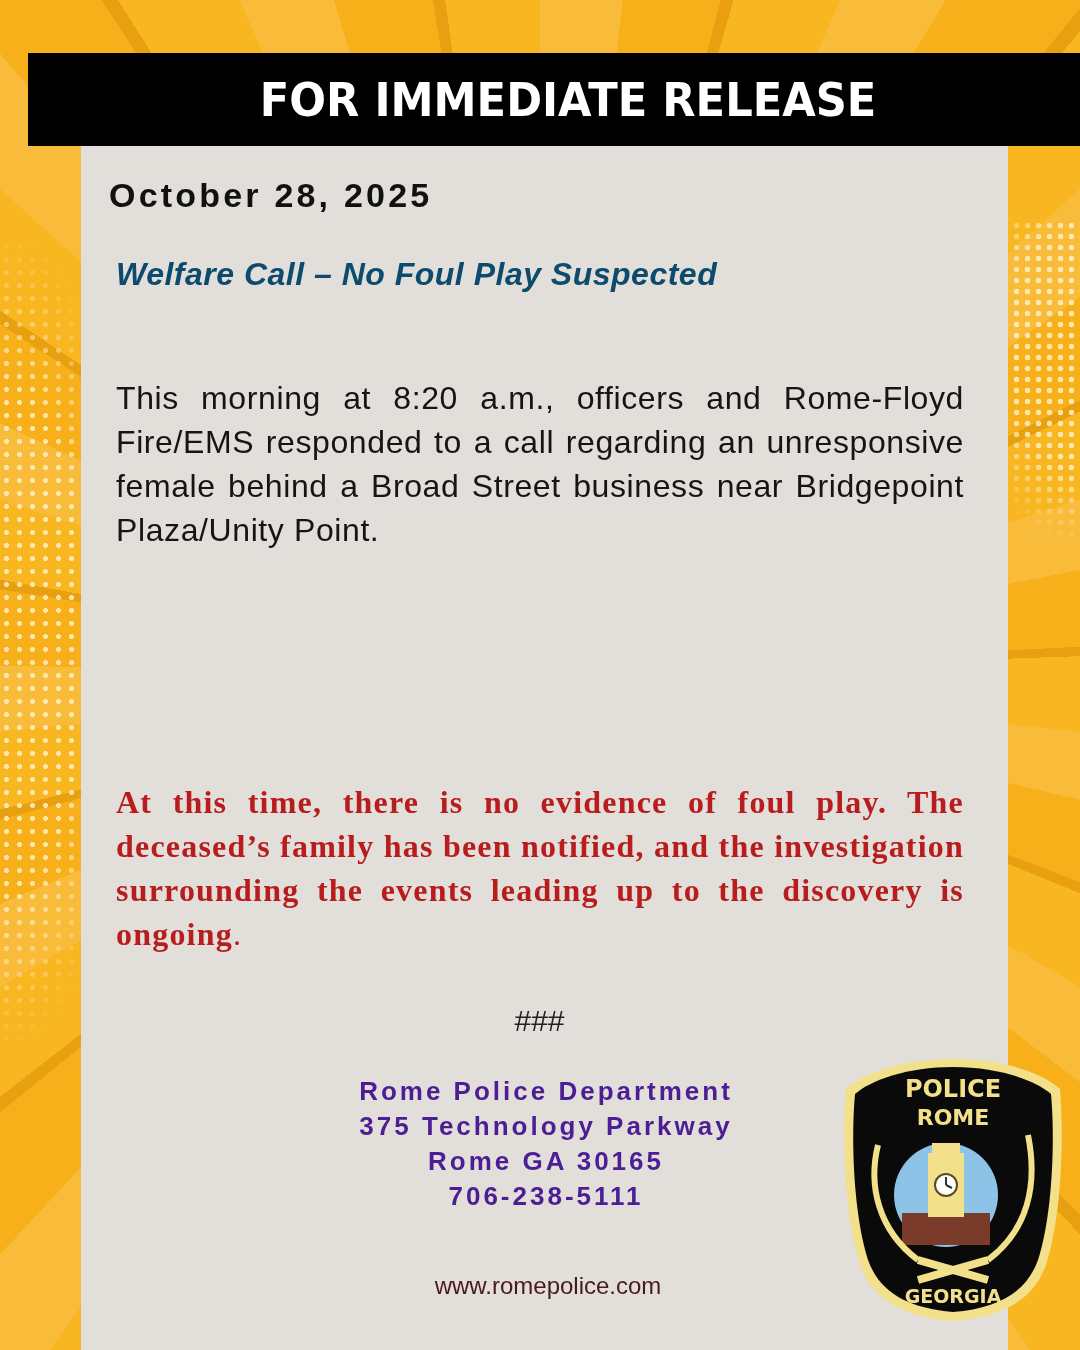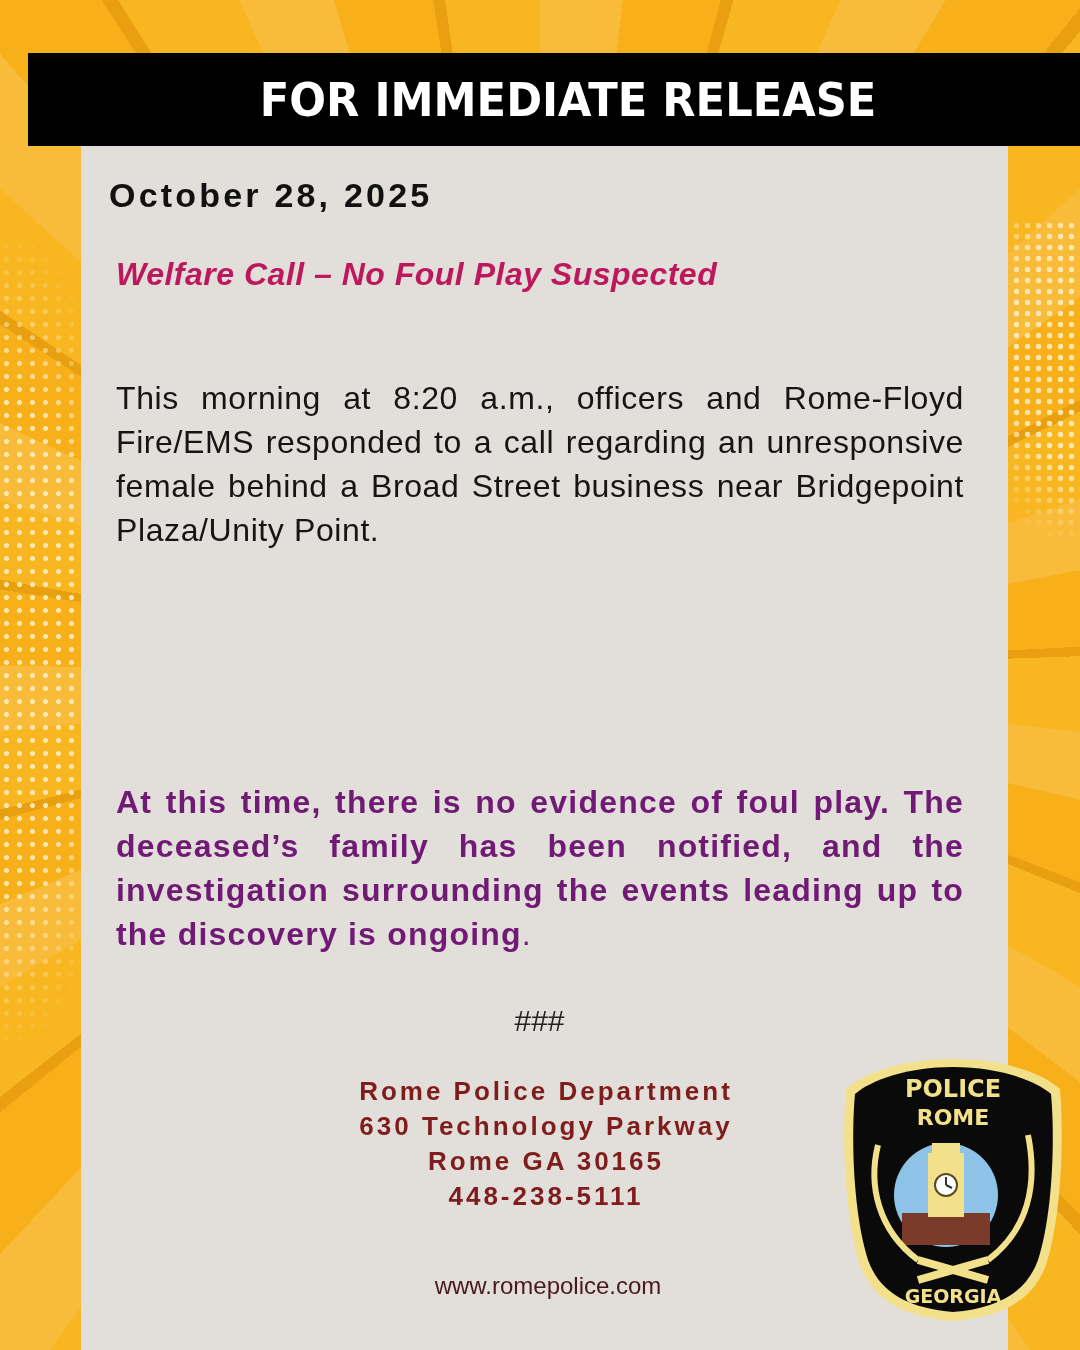--- a/index.html
+++ b/index.html
@@ -42,40 +42,40 @@
       position: absolute; left: 81px; top: 146px; width: 927px; height: 1280px;
       background: #e2dfda;
       border-bottom-left-radius: 42px;
     }
     .date {
       position: absolute; left: 28px; top: 30px;
       font-size: 34px; font-weight: bold; letter-spacing: 3.2px; color: #111;
     }
     .subject {
       position: absolute; left: 35px; top: 110px;
-      font-size: 32px; font-weight: bold; font-style: italic; color: #be185d;
+      font-size: 32px; font-weight: bold; font-style: italic; color: #0c4a6e;
       letter-spacing: 0.5px;
     }
     .para {
       position: absolute; left: 35px; width: 848px;
       font-size: 32px; line-height: 44px; color: #151515;
       text-align: justify; text-align-last: left;
       letter-spacing: 0.6px;
     }
     .p1 { top: 194px; margin-top: 36px; }
     .p2 { top: 414px; }
-    .p3 { top: 634px; font-weight: bold; letter-spacing: 1.2px; color: #701a75; }
+    .p3 { top: 634px; font-weight: bold; letter-spacing: 1.2px; color: #b91c1c; font-family: Liberation Serif, serif; }
     .p3 .end { font-weight: normal; }
     .hashes {
       position: absolute; left: 0; width: 917px; top: 858px; text-align: center;
       font-size: 30px; color: #222;
     }
     .contact {
       position: absolute; left: 0; width: 930px; top: 928px; text-align: center;
-      font-size: 26px; font-weight: bold; line-height: 35px; letter-spacing: 3px; color: #7f1d1d;
+      font-size: 26px; font-weight: bold; line-height: 35px; letter-spacing: 3px; color: #4c1d95;
     }
     .website {
       position: absolute; left: 8px; width: 1080px; top: 1272px; text-align: center;
       font-size: 24px; color: #4a1a1a;
     }
     .badge {
       position: absolute; left: 838px; top: 1055px; width: 230px; height: 270px;
     }
   </style>
 </head>
@@ -90,23 +90,23 @@
 </div>
 
 <div class="card">
   <div class="date">October 28, 2025</div>
   <div class="subject">Welfare Call – No Foul Play Suspected</div>
   <p class="para p1">This morning at 8:20 a.m., officers and Rome-Floyd Fire/EMS responded to a call regarding an unresponsive female behind a Broad Street business near Bridgepoint Plaza/Unity Point.</p>
   <p class="para p3"><span>At this time, there is no evidence of foul play. The deceased’s family has been notified, and the investigation surrounding the events leading up to the discovery is ongoing</span><span class="end">.</span></p>
   <div class="hashes">###</div>
   <div class="contact">
     <div>Rome Police Department</div>
-    <div>630 Technology Parkway</div>
+    <div>375 Technology Parkway</div>
     <div>Rome GA 30165</div>
-    <div>448-238-5111</div>
+    <div>706-238-5111</div>
   </div>
 </div>
 
 <a class="website">www.romepolice.com</a>
 
 <div class="badge">
   <svg width="230" height="270" viewBox="0 0 230 270">
     <path d="M115 4 C165 4 205 18 222 34 C226 80 224 160 208 210 C195 245 165 262 115 266 C65 262 35 245 22 210 C6 160 4 80 8 34 C25 18 65 4 115 4 Z" fill="#f3e08a"></path>
     <path d="M115 12 C160 12 197 25 213 39 C217 82 215 158 200 205 C188 238 160 253 115 257 C70 253 42 238 30 205 C15 158 13 82 17 39 C33 25 70 12 115 12 Z" fill="#0a0a0a"></path>
     <text x="115" y="42" text-anchor="middle" font-family="DejaVu Sans, sans-serif" font-weight="bold" font-size="24" fill="#f3e08a">POLICE</text>

